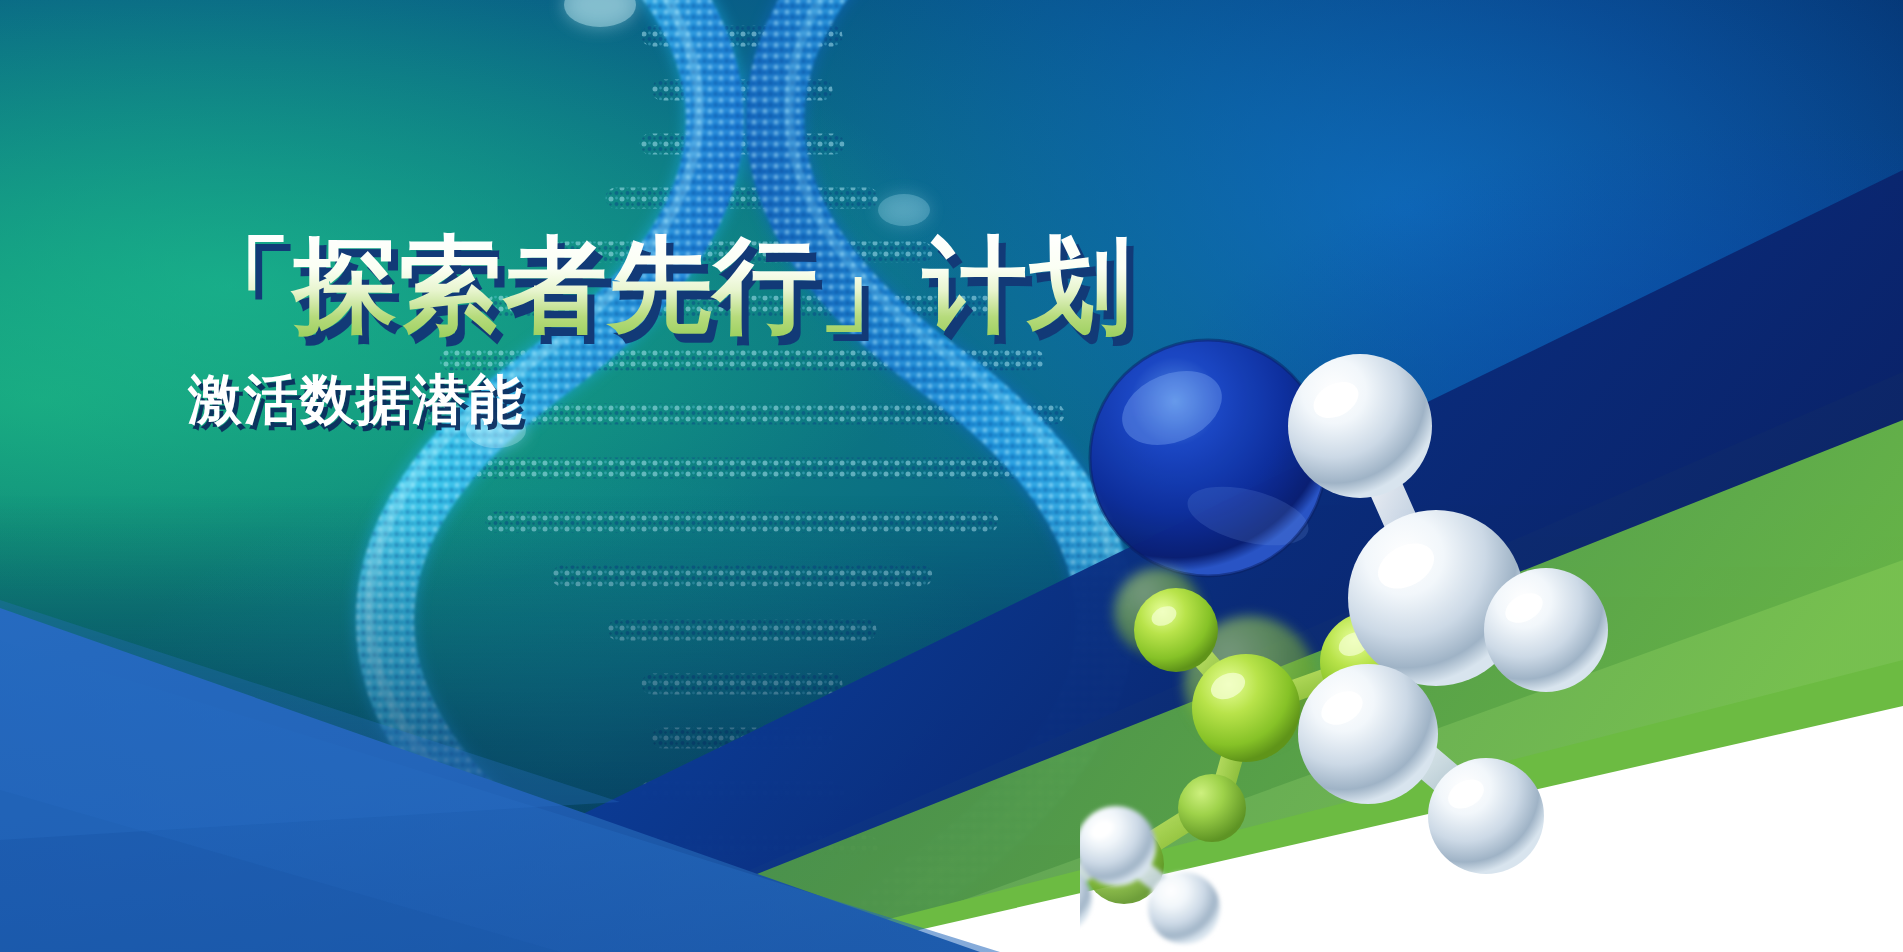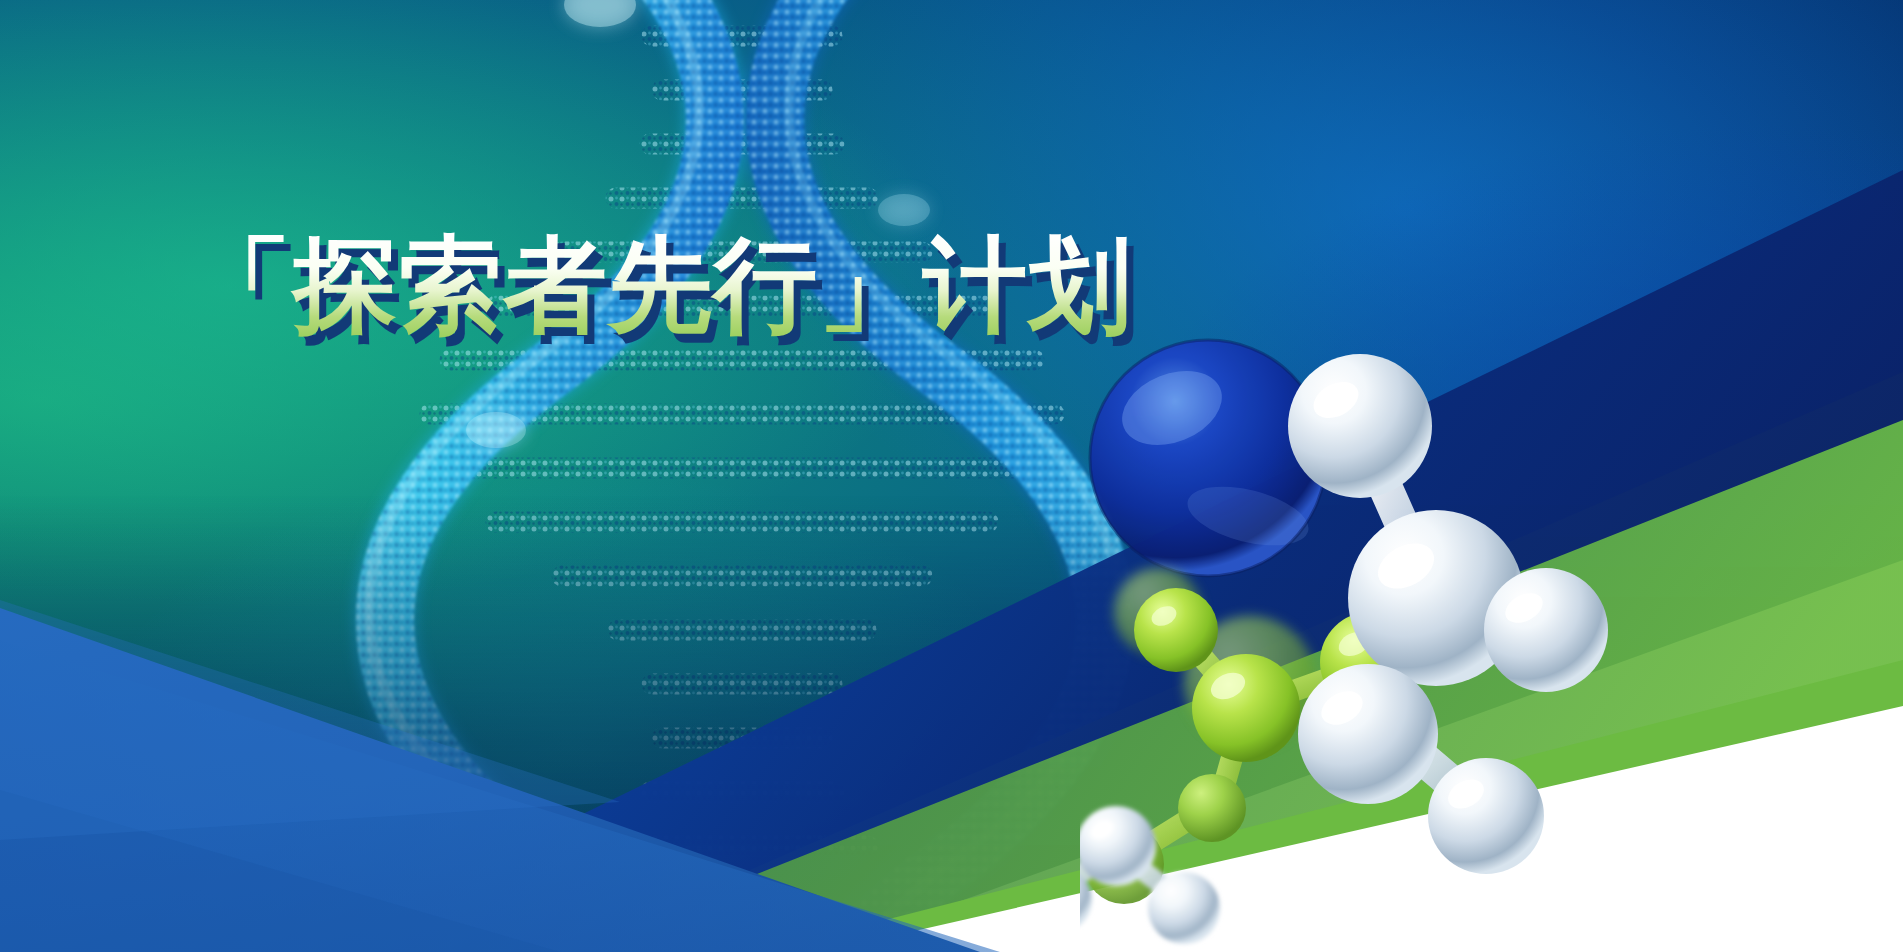--- a/index.html
+++ b/index.html
@@ -323,15 +323,16 @@
         <circle cx="36" cy="516" r="40" fill="url(#glassBall)"></circle>
         <circle cx="-20" cy="570" r="32" fill="url(#glassBall)"></circle>
         <circle cx="104" cy="578" r="36" fill="url(#glassBall)"></circle>
         <ellipse cx="22" cy="500" rx="13" ry="9" fill="#ffffff" opacity=".9" transform="rotate(-28 22 500)"></ellipse>
       </g>
     </svg>
   </div>
 
   <div id="copy">
     <h1 id="title">「探索者先行」计划</h1>
+    <p class="sub">激活数据潜能</p>
   </div>
 
 </div>
 
 </body></html>

